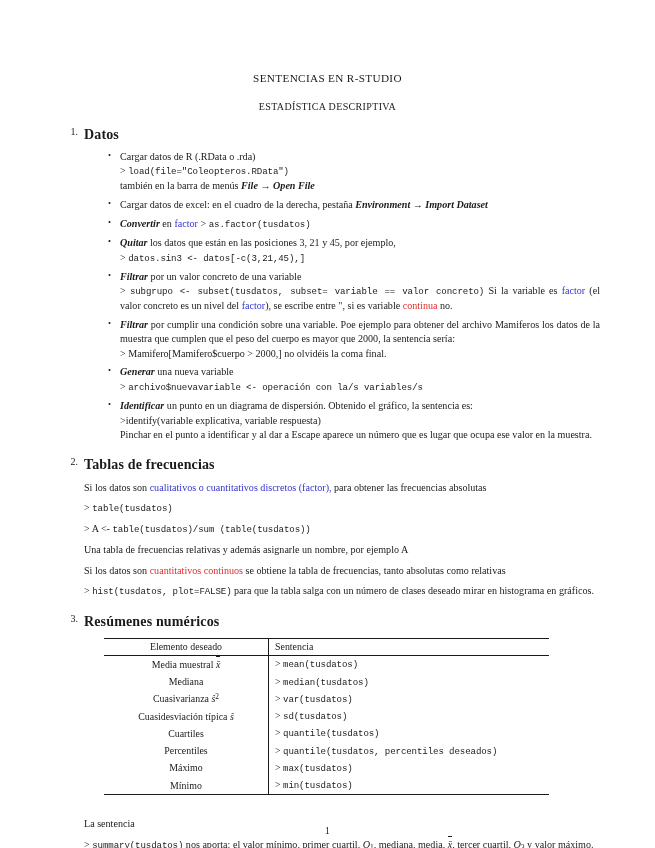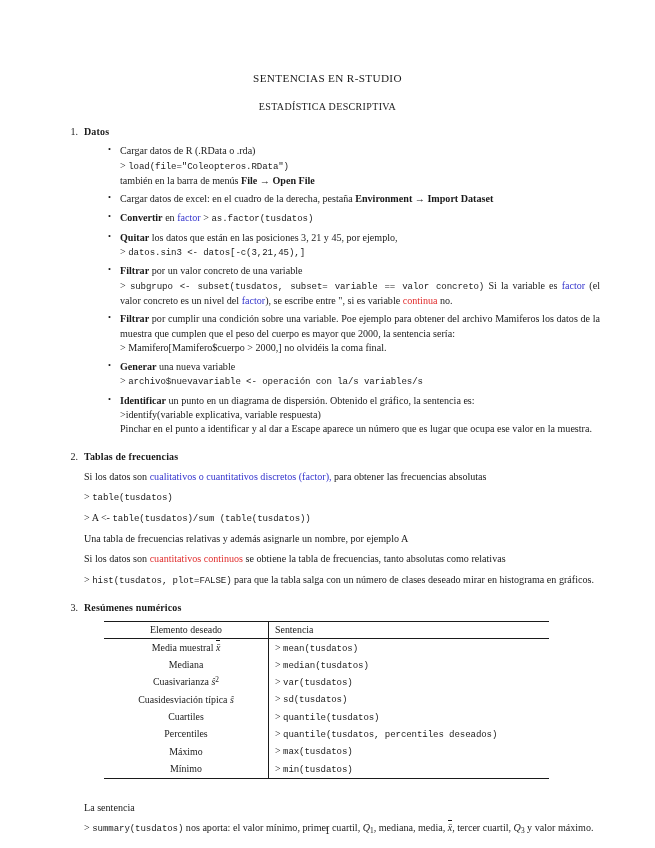--- a/index.html
+++ b/index.html
@@ -58,21 +58,21 @@
   .secnum {
     position: absolute;
     left: 0;
     top: 0;
     width: 16px;
     text-align: right;
     font-size: 10.1px;
   }
   .sechead {
     font-weight: bold;
-    font-size: 10px;
+    font-size: 14px;
     letter-spacing: 0.15px;
   }
   ul.bullets {
     margin: 5px 0 0 0;
     padding: 0 0 0 24px;
     list-style: none;
   }
   ul.bullets > li {
     position: relative;
     padding-left: 12px;
@@ -83,21 +83,21 @@
     position: absolute;
     left: 0;
     top: -1px;
     font-size: 8.5px;
   }
   .line { display: block; }
   .indent-line {
     display: block;
     text-indent: 0;
   }
-  b, .bf { font-weight: bold; }
+  b, .bf { font-weight: bold; font-style: italic; }
   .mono {
     font-family: "Liberation Mono", "DejaVu Sans Mono", monospace;
     font-size: 9.1px;
     letter-spacing: -0.1px;
   }
   .blue { color: #3333cc; }
   .red  { color: #e02b2b; }
   .mathit {
     font-style: italic;
     font-family: "Liberation Serif", serif;

